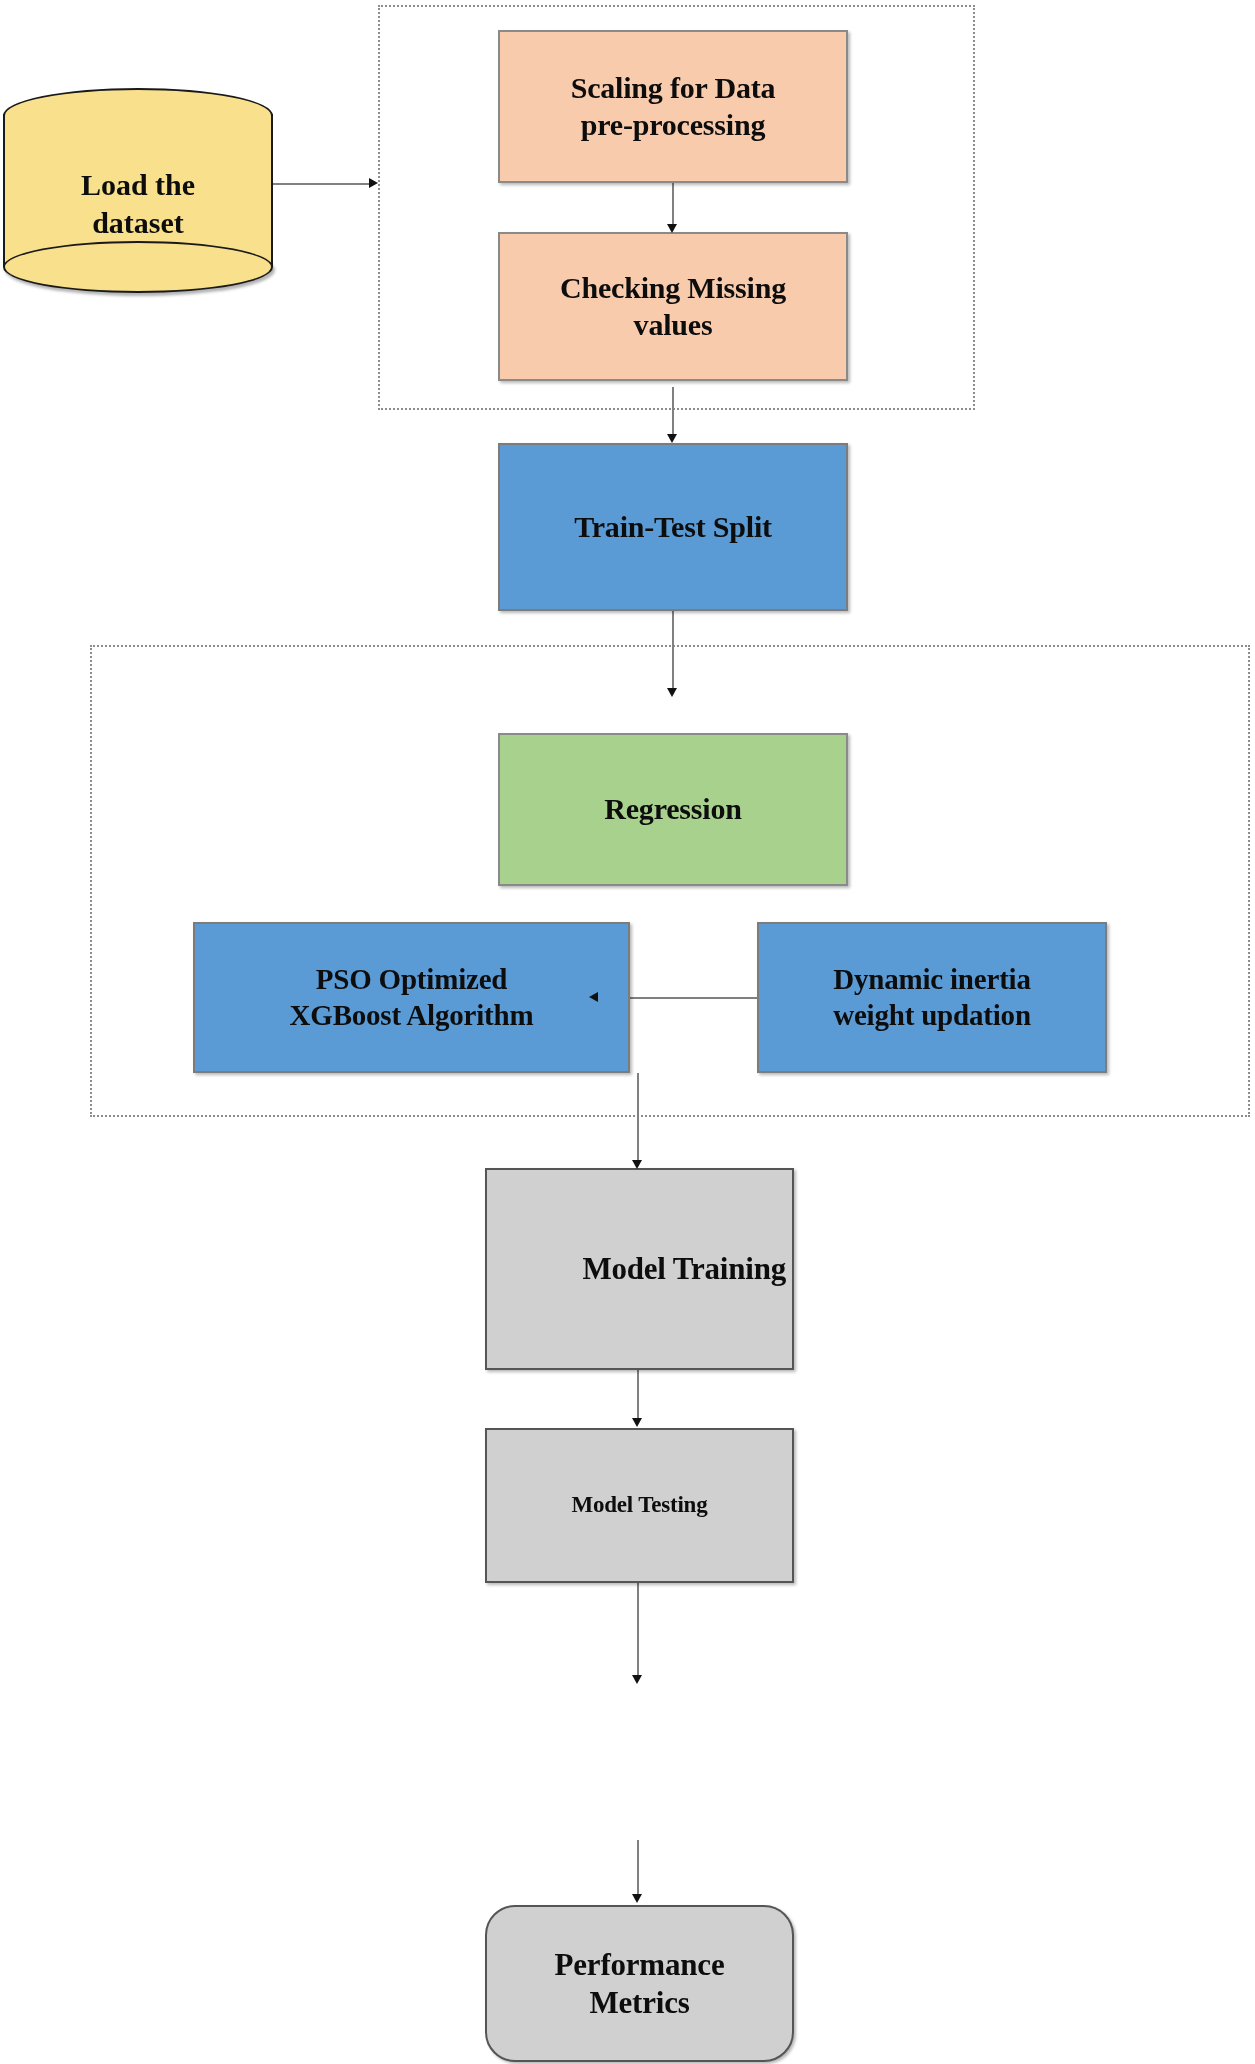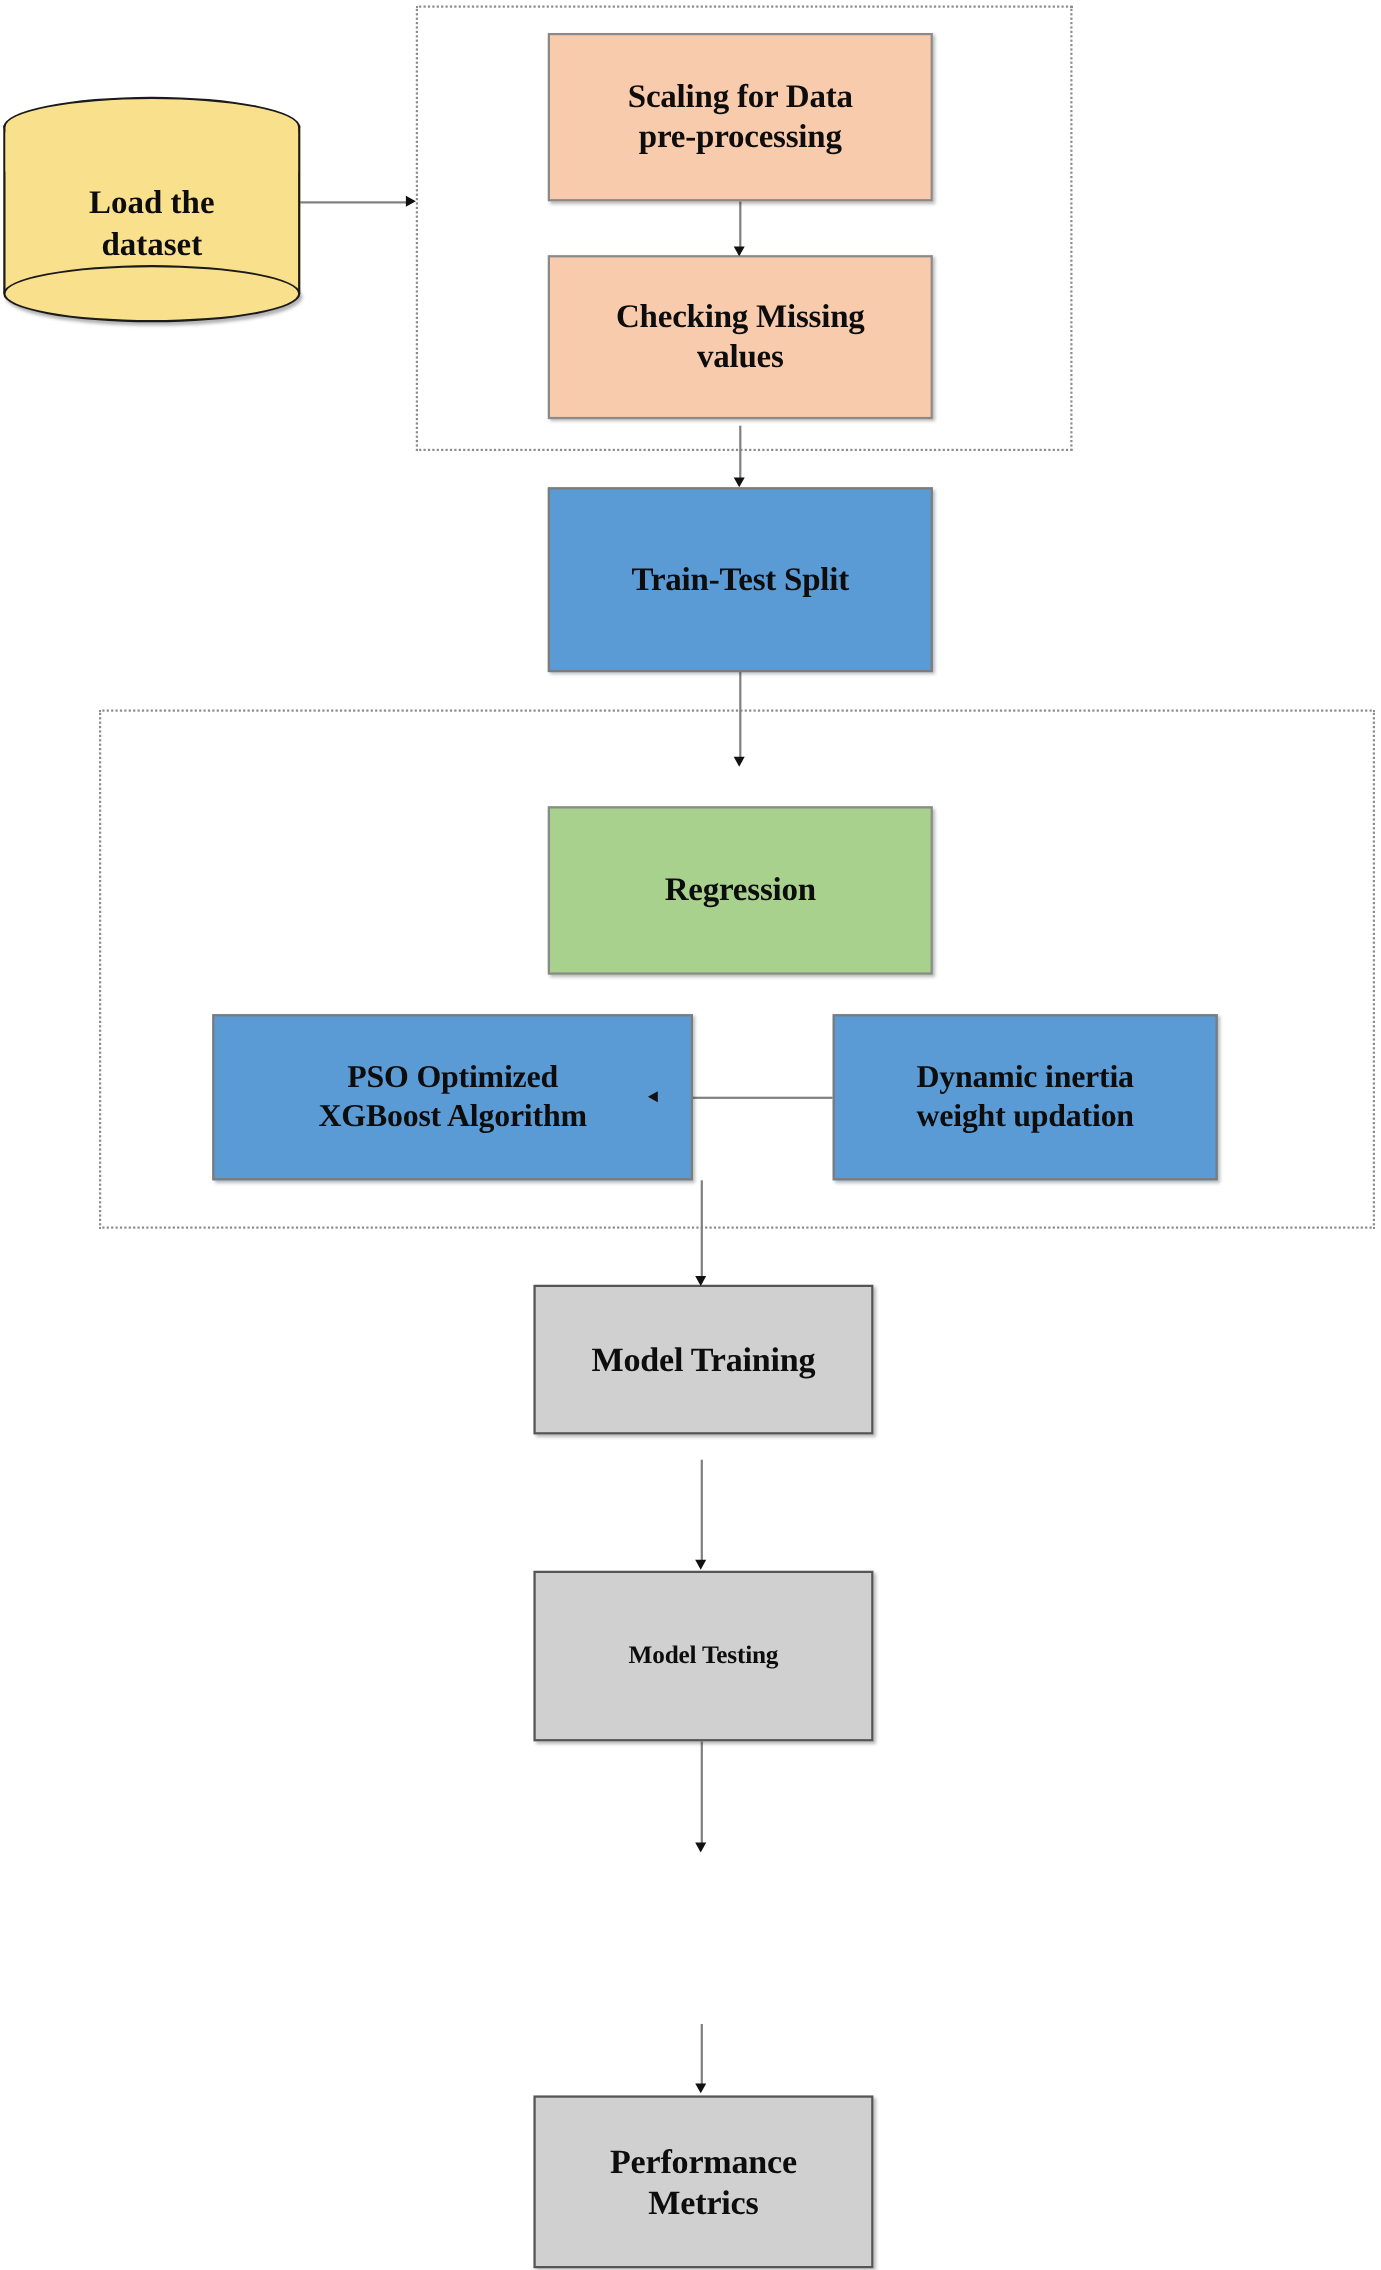--- a/index.html
+++ b/index.html
@@ -207,36 +207,36 @@
   <div class="arrow-left" style="left:589px; top:992px;"></div>
 
   <div class="node blue" style="left:757px; top:922px; width:350px; height:151px; font-size:29px;">
     <span class="lbl">Dynamic inertia
 weight updation</span>
   </div>
 
   <div class="vline" style="left:637px; top:1073px; width:1.5px; height:93px;"></div>
   <div class="arrow-down" style="left:632px; top:1160px;"></div>
 
-  <div class="node gray" style="left:485px; top:1168px; width:309px; height:136px; font-size:31px;">
+  <div class="node gray" style="left:485px; top:1168px; width:309px; height:202px; font-size:31px;justify-content:flex-end;">
     <span class="lbl">Model Training</span>
   </div>
 
   <div class="vline" style="left:637px; top:1327px; width:1.5px; height:95px;"></div>
   <div class="arrow-down" style="left:632px; top:1418px;"></div>
 
   <div class="node gray" style="left:485px; top:1428px; width:309px; height:155px; font-size:23px;">
     <span class="lbl">Model Testing</span>
   </div>
 
   <div class="vline" style="left:637px; top:1583px; width:1.5px; height:96px;"></div>
   <div class="arrow-down" style="left:632px; top:1675px;"></div>
 
 
   <div class="vline" style="left:637px; top:1840px; width:1.5px; height:58px;"></div>
   <div class="arrow-down" style="left:632px; top:1894px;"></div>
 
-  <div class="node gray" style="left:485px; top:1905px; width:309px; height:157px; font-size:31px;">
+  <div class="node gray" style="left:485px; top:1905px; width:309px; height:157px; font-size:31px;border-radius:30px;">
     <span class="lbl">Performance
 Metrics</span>
   </div>
 
 </div>
 
 </body></html>

